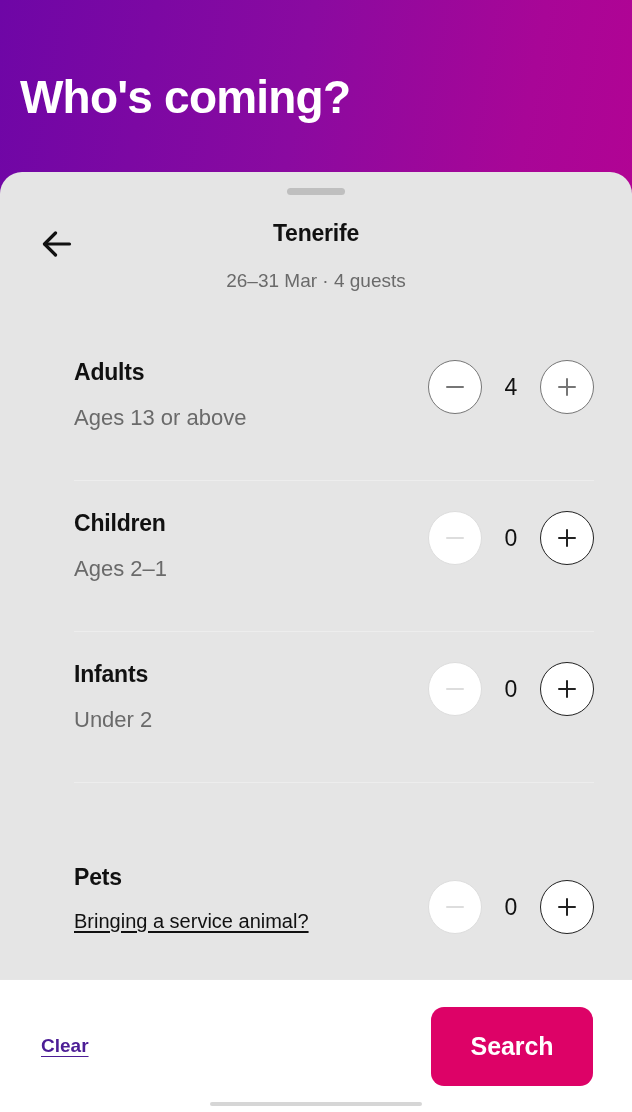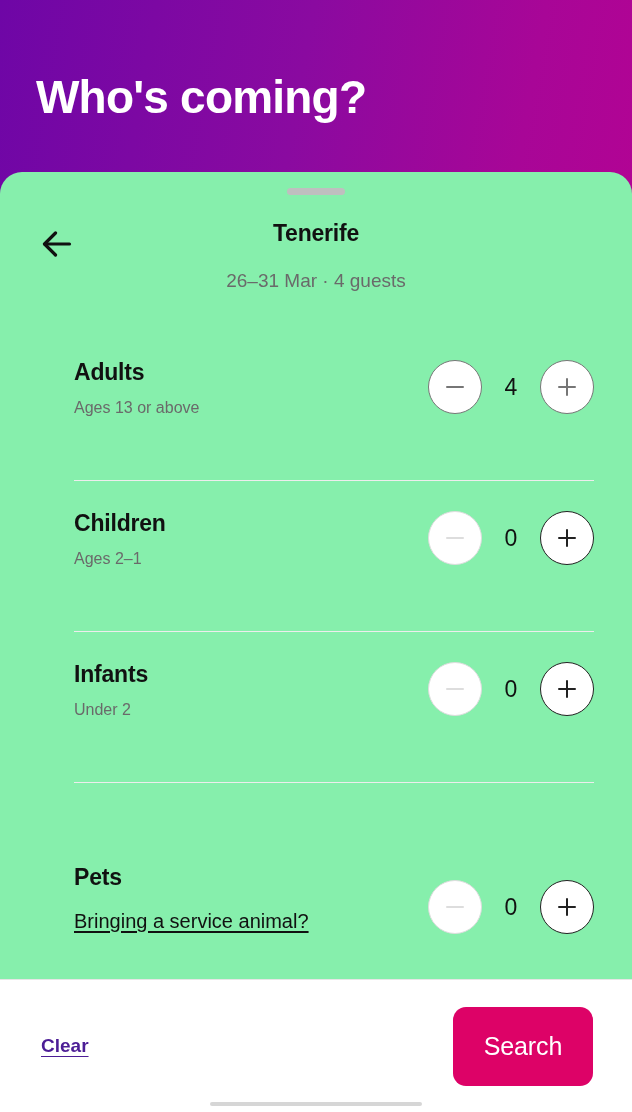--- a/index.html
+++ b/index.html
@@ -25,37 +25,37 @@
 
   
   .backdrop {
     position: absolute;
     inset: 0;
     background: linear-gradient(100deg, #6E06A6 0%, #8A0AA0 38%, #A80697 66%, #BE0090 100%);
   }
 
   .hero-title {
     position: absolute;
-    left: 36px;
+    left: 20px;
     top: 70px;
     font-size: 46px;
     font-weight: bold;
     letter-spacing: -0.8px;
     color: #ffffff;
     line-height: 1.2;
   }
 
   
   .sheet {
     position: absolute;
     left: 0;
     top: 172px;
     width: 632px;
     height: 940px;
-    background: #86efac;
+    background: #e5e5e5;
     border-radius: 22px 22px 0 0;
     overflow: hidden;
   }
 
   .drag-handle {
     position: absolute;
     left: 50%;
     transform: translateX(-50%);
     top: 16px;
     width: 58px;
@@ -133,22 +133,22 @@
 
   .row-title {
     font-size: 23px;
     font-weight: bold;
     color: #111111;
     letter-spacing: -0.2px;
     line-height: 30px;
   }
 
   .row-sub {
-    margin-top: 8px;
-    font-size: 16px;
+    margin-top: 18px;
+    font-size: 22px;
     color: #6a6a6a;
     line-height: 26px;
   }
 
   .row-link {
     margin-top: 16px;
     font-size: 20px;
     color: #111111;
     line-height: 26px;
     text-decoration: underline;
@@ -249,28 +249,28 @@
     text-decoration: underline;
     text-underline-offset: 4px;
     background: none;
     border: none;
     cursor: pointer;
     font-family: inherit;
     padding: 6px 2px;
   }
 
   .search-button {
-    width: 140px;
+    width: 162px;
     height: 79px;
     border-radius: 13px;
     border: none;
     background: #DD0267;
     color: #ffffff;
     font-size: 25px;
-    font-weight: normal;
+    font-weight: bold;
     font-family: inherit;
     cursor: pointer;
     letter-spacing: -0.1px;
   }
 
   .bottom-indicator {
     position: absolute;
     left: 50%;
     transform: translateX(-50%);
     bottom: 6px;

